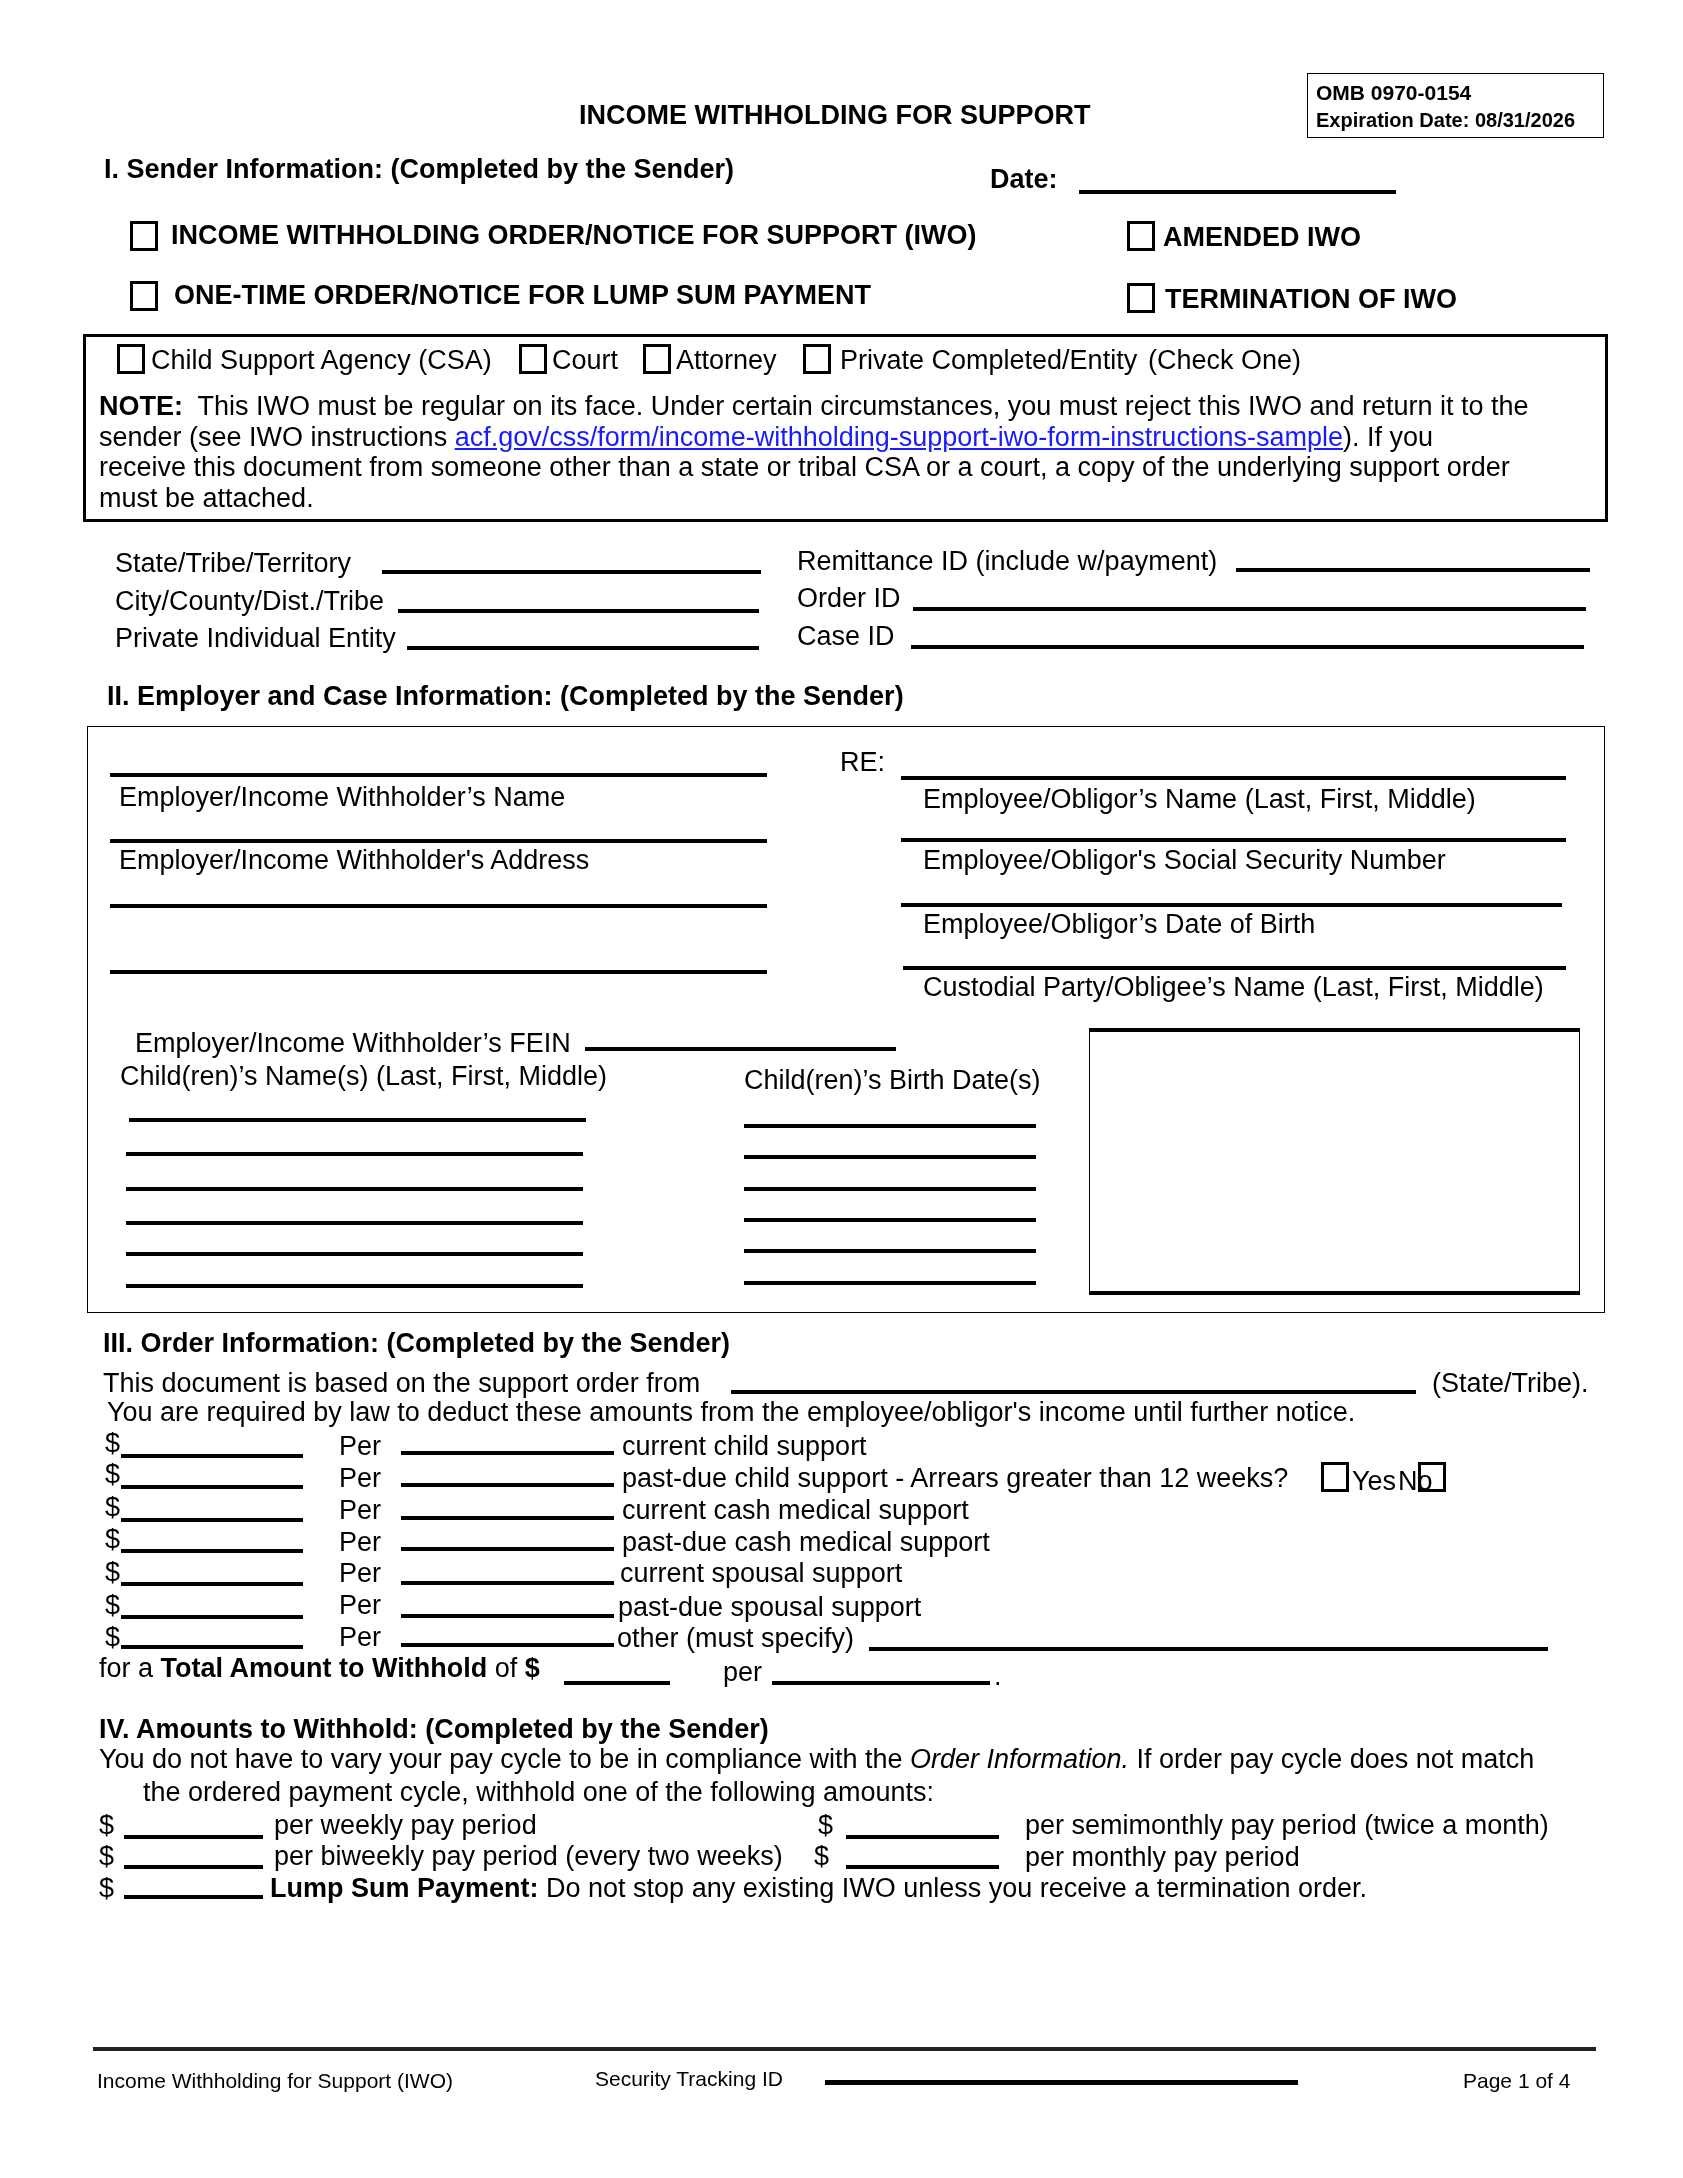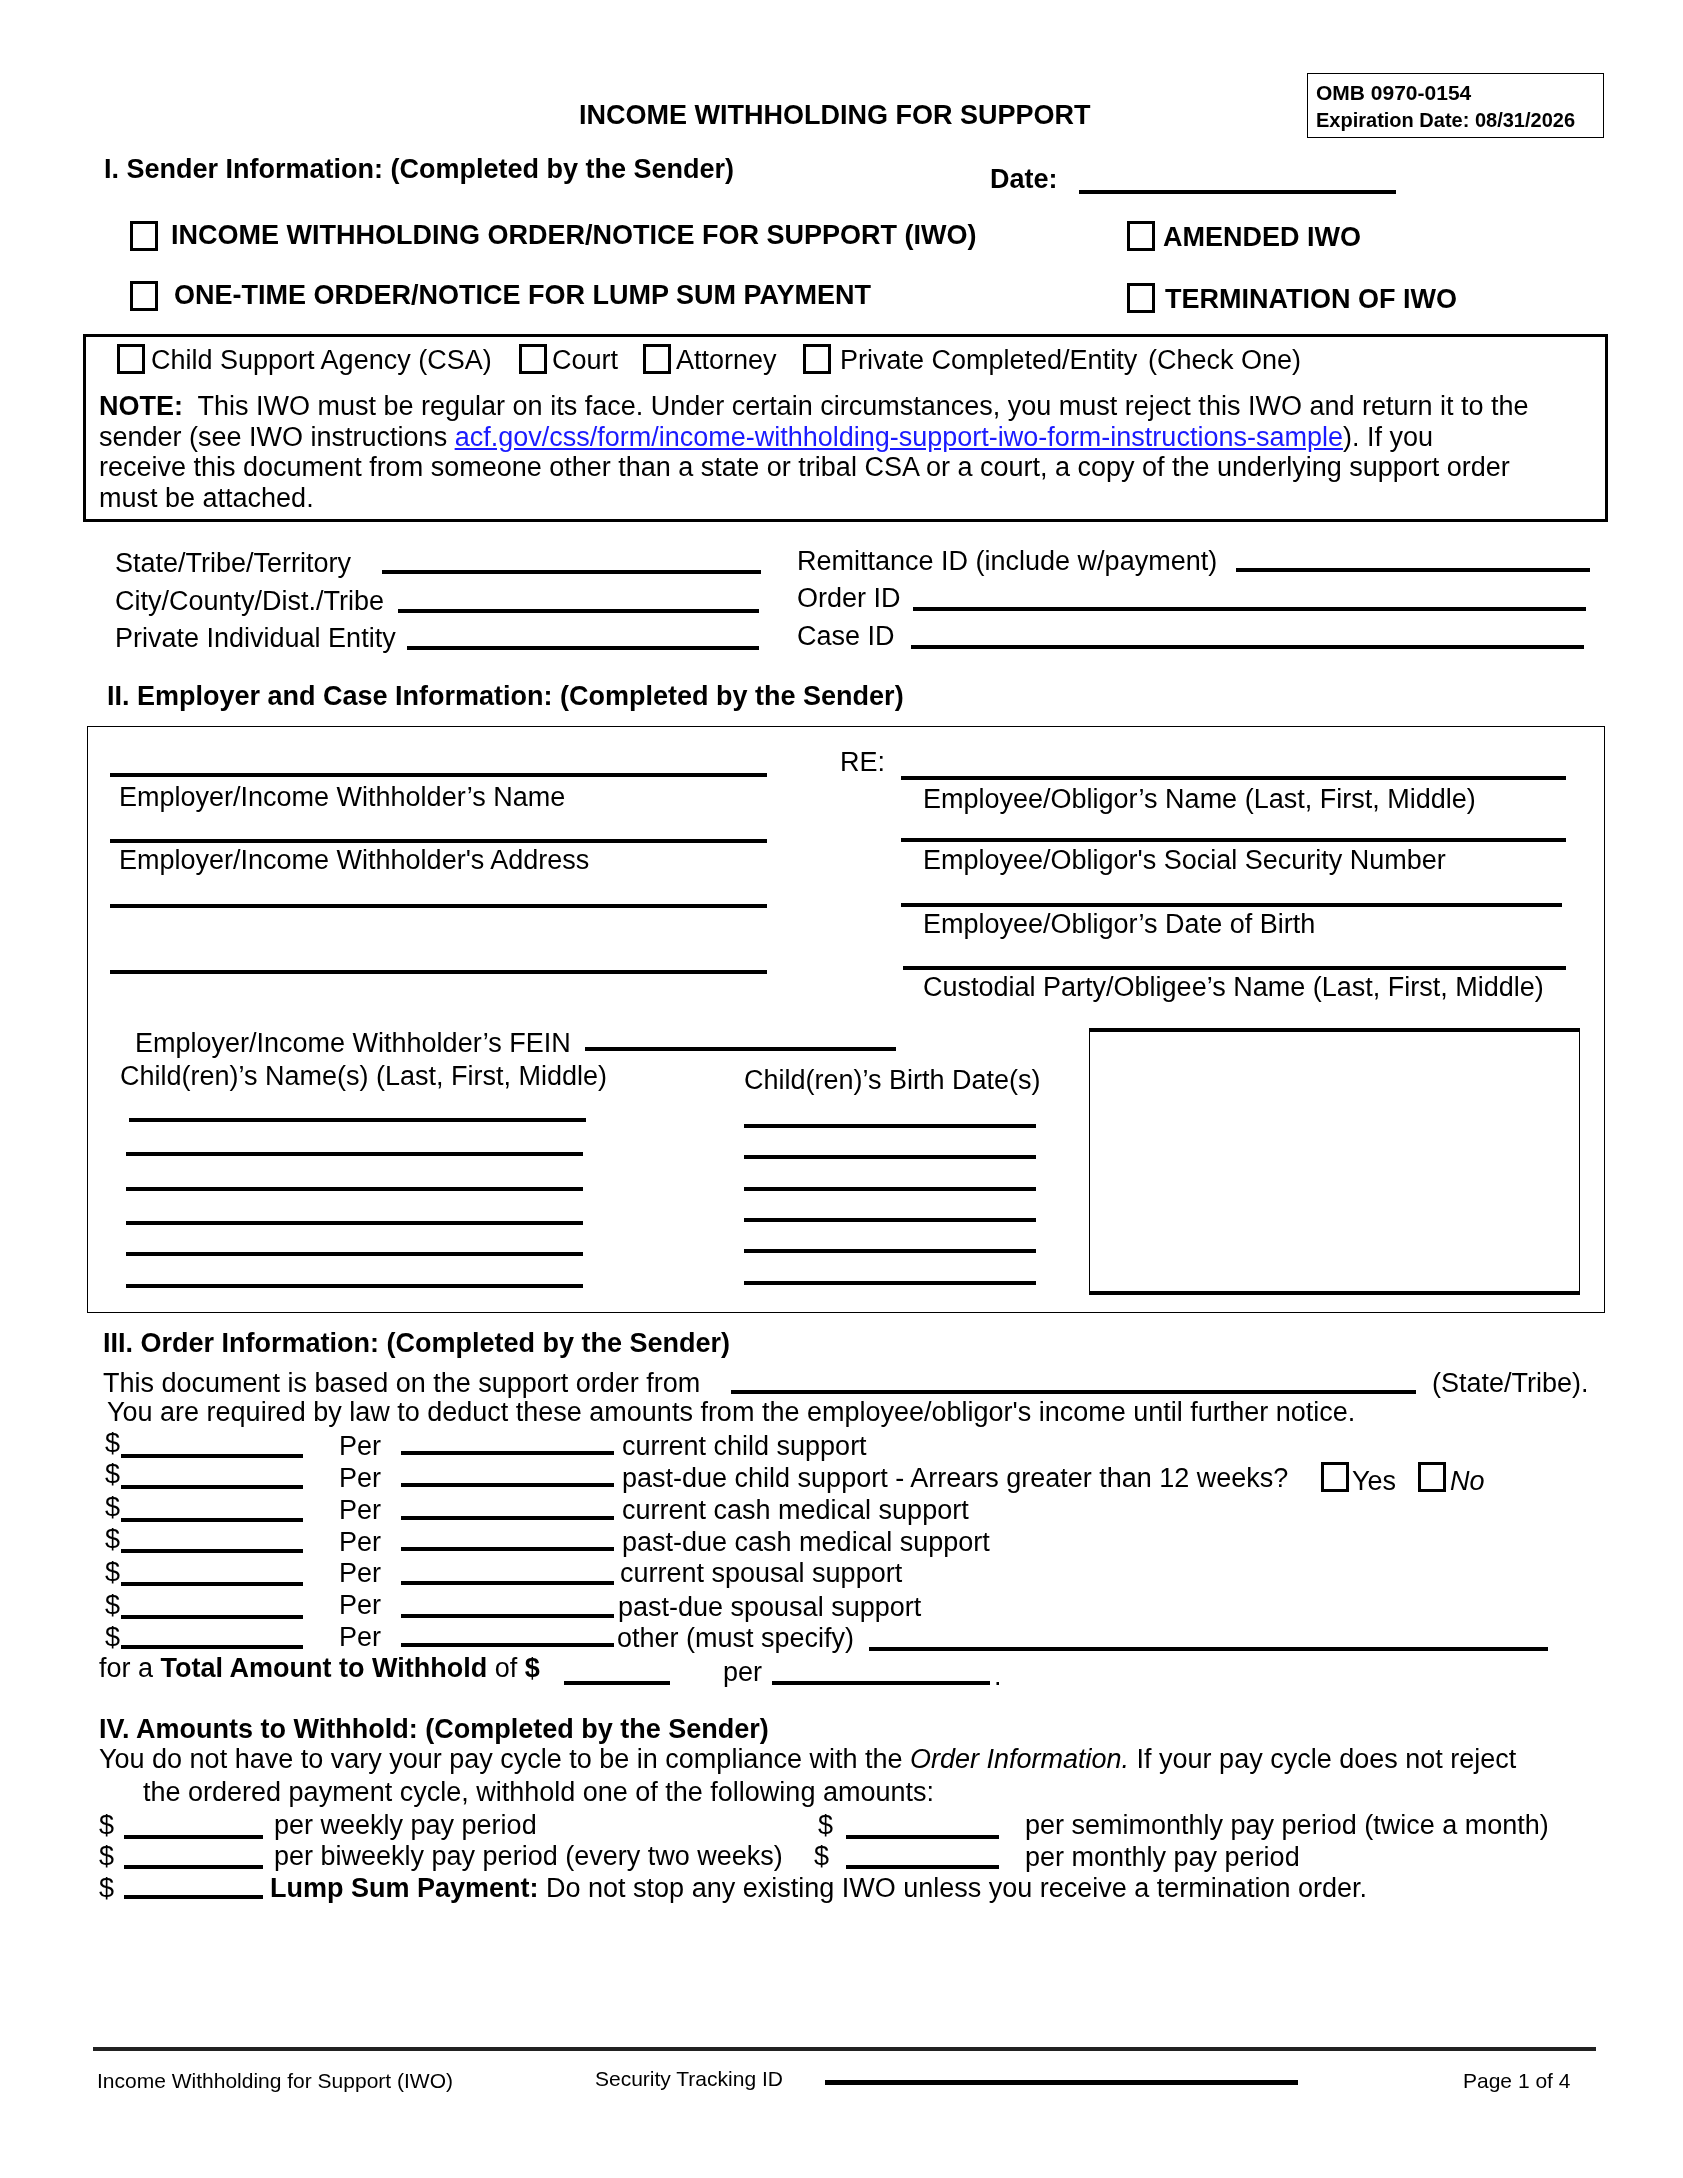--- a/index.html
+++ b/index.html
@@ -127,21 +127,21 @@
 </div>
 <div>
   <div class="t" style="left:105px;top:1461px;">$</div>
   <div class="fld" style="left:121px;top:1485px;width:182px;"></div>
   <div class="t" style="left:339px;top:1465px;">Per</div>
   <div class="fld" style="left:401px;top:1483px;width:213px;"></div>
   <div class="t" style="left:622px;top:1465px;">past-due child support - Arrears greater than 12 weeks?</div>
   <div class="cb" style="left:1321px;top:1462px;"></div>
   <div class="t" style="left:1352px;top:1468px;">Yes</div>
   <div class="cb" style="left:1418px;top:1462px;"></div>
-  <div class="t" style="left:1450px;top:1468px;font-style:italic;">No</div>
+  <div class="t" style="left:1398px;top:1468px;">No</div>
 </div>
 <div>
   <div class="t" style="left:105px;top:1494px;">$</div>
   <div class="fld" style="left:121px;top:1518px;width:182px;"></div>
   <div class="t" style="left:339px;top:1497px;">Per</div>
   <div class="fld" style="left:401px;top:1516px;width:213px;"></div>
   <div class="t" style="left:622px;top:1497px;">current cash medical support</div>
 </div>
 <div>
   <div class="t" style="left:105px;top:1526px;">$</div>
@@ -176,21 +176,21 @@
 <div class="t" style="left:99px;top:1655px;">
   <span>for a </span><span class="b">Total Amount to Withhold</span><span> of </span><span class="b">$</span>
 </div>
 <div class="fld" style="left:564px;top:1681px;width:106px;"></div>
 <div class="t" style="left:723px;top:1659px;">per</div>
 <div class="fld" style="left:772px;top:1681px;width:218px;"></div>
 <div class="t" style="left:994px;top:1663px;">.</div>
 
 <div class="t b" style="left:99px;top:1716px;">IV.  Amounts to Withhold:  (Completed by the Sender)</div>
 <div class="t" style="left:99px;top:1746px;">
-  <span>You do not have to vary your pay cycle to be in compliance with the </span><i>Order Information.</i><span>  If your pay cycle does not reject</span>
+  <span>You do not have to vary your pay cycle to be in compliance with the </span><i>Order Information.</i><span>  If order pay cycle does not match</span>
 </div>
 <div class="t" style="left:99px;top:1779px;margin-left:44px;">the ordered payment cycle, withhold one of the following amounts:</div>
 
 <div class="t" style="left:99px;top:1812px;">$</div>
 <div class="fld" style="left:124px;top:1835px;width:139px;"></div>
 <div class="t" style="left:274px;top:1812px;">per weekly pay period</div>
 
 <div class="t" style="left:818px;top:1812px;">$</div>
 <div class="fld" style="left:846px;top:1835px;width:153px;"></div>
 <div class="t" style="left:1025px;top:1812px;">per semimonthly pay period (twice a month)</div>

